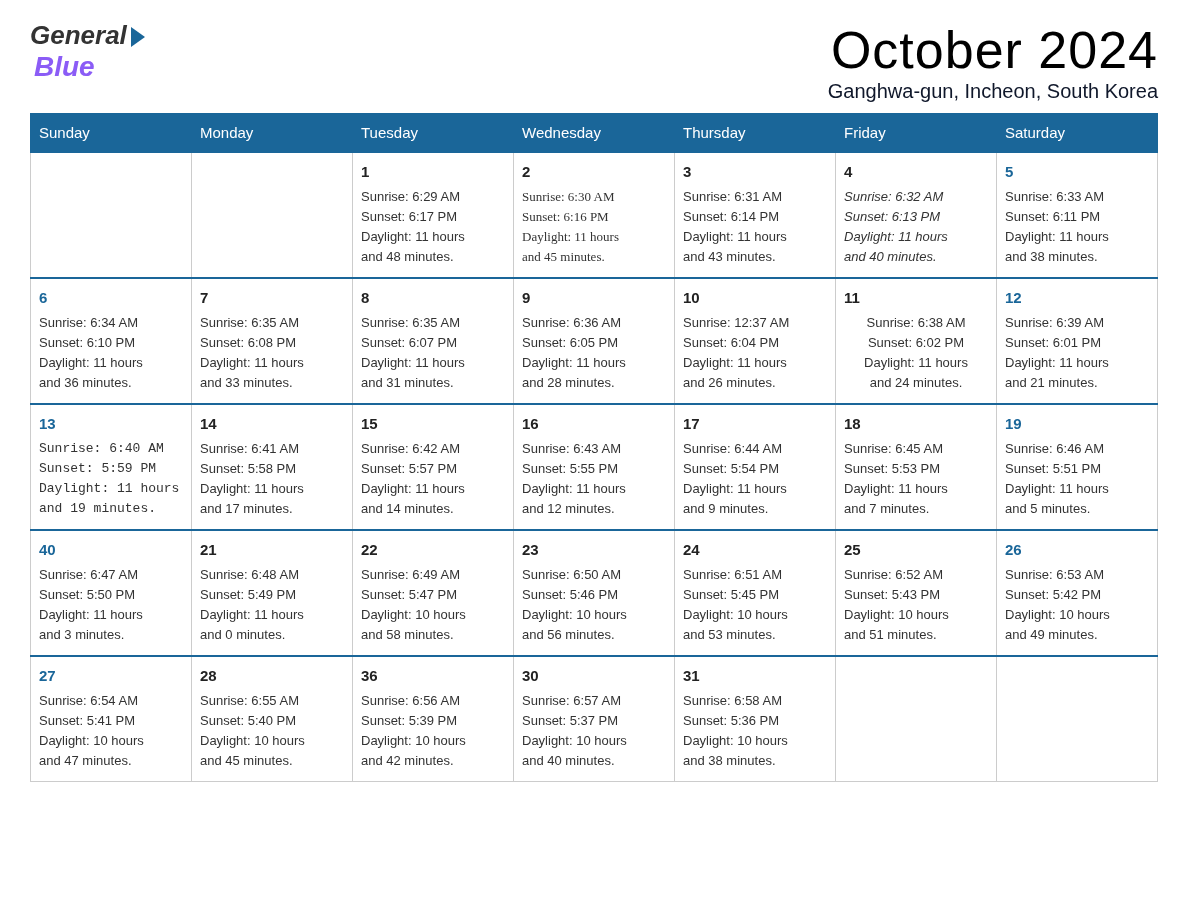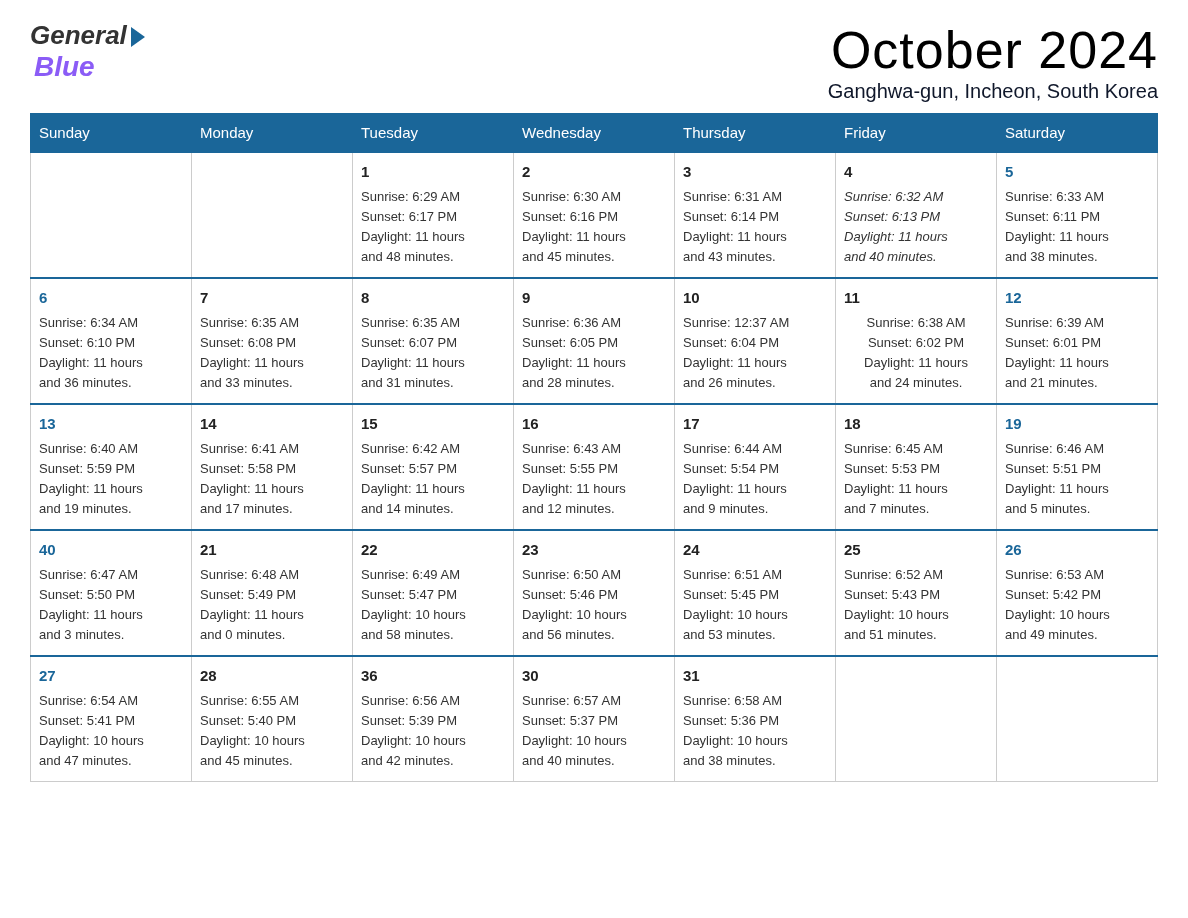--- a/index.html
+++ b/index.html
@@ -142,21 +142,21 @@
         <td class="empty-cell" style="border-top: 2px solid rgb(26, 102, 153);"></td>
         <td>
           <span class="day-num">1</span>
           <div class="day-info" style="white-space: pre-line;">Sunrise: 6:29 AM
 Sunset: 6:17 PM
 Daylight: 11 hours
 and 48 minutes.</div>
         </td>
         <td>
           <span class="day-num">2</span>
-          <div class="day-info" style="white-space: pre-line;">Sunrise: 6:30 AM
+          <div class="day-info" style="white-space: pre-line; font-family: Liberation Serif, serif;">Sunrise: 6:30 AM
 Sunset: 6:16 PM
 Daylight: 11 hours
 and 45 minutes.</div>
         </td>
         <td>
           <span class="day-num">3</span>
           <div class="day-info" style="white-space: pre-line;">Sunrise: 6:31 AM
 Sunset: 6:14 PM
 Daylight: 11 hours
 and 43 minutes.</div>
@@ -223,21 +223,21 @@
           <span class="day-num">12</span>
           <div class="day-info" style="white-space: pre-line;">Sunrise: 6:39 AM
 Sunset: 6:01 PM
 Daylight: 11 hours
 and 21 minutes.</div>
         </td>
       </tr>
       <tr>
         <td>
           <span class="day-num">13</span>
-          <div class="day-info" style="white-space: pre-line;">Sunrise: 6:40 AM
+          <div class="day-info" style="white-space: pre-line; font-family: Liberation Mono, monospace;">Sunrise: 6:40 AM
 Sunset: 5:59 PM
 Daylight: 11 hours
 and 19 minutes.</div>
         </td>
         <td>
           <span class="day-num">14</span>
           <div class="day-info" style="white-space: pre-line;">Sunrise: 6:41 AM
 Sunset: 5:58 PM
 Daylight: 11 hours
 and 17 minutes.</div>

